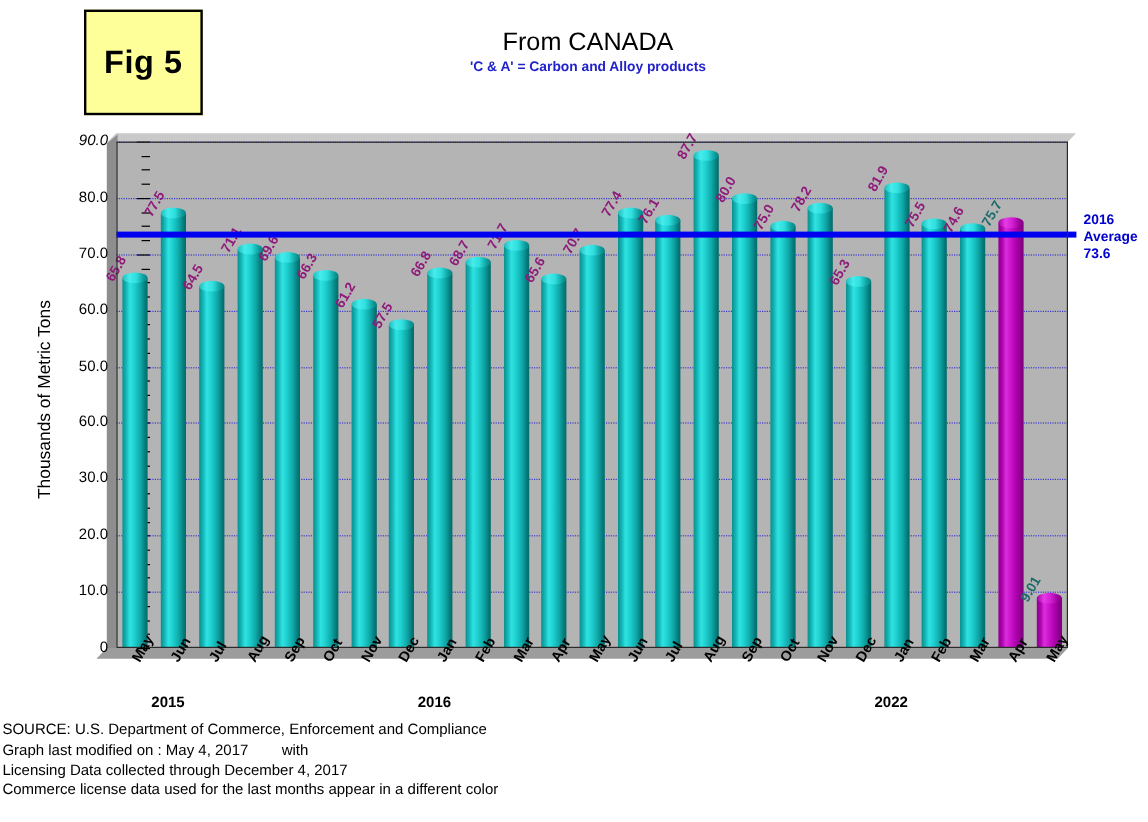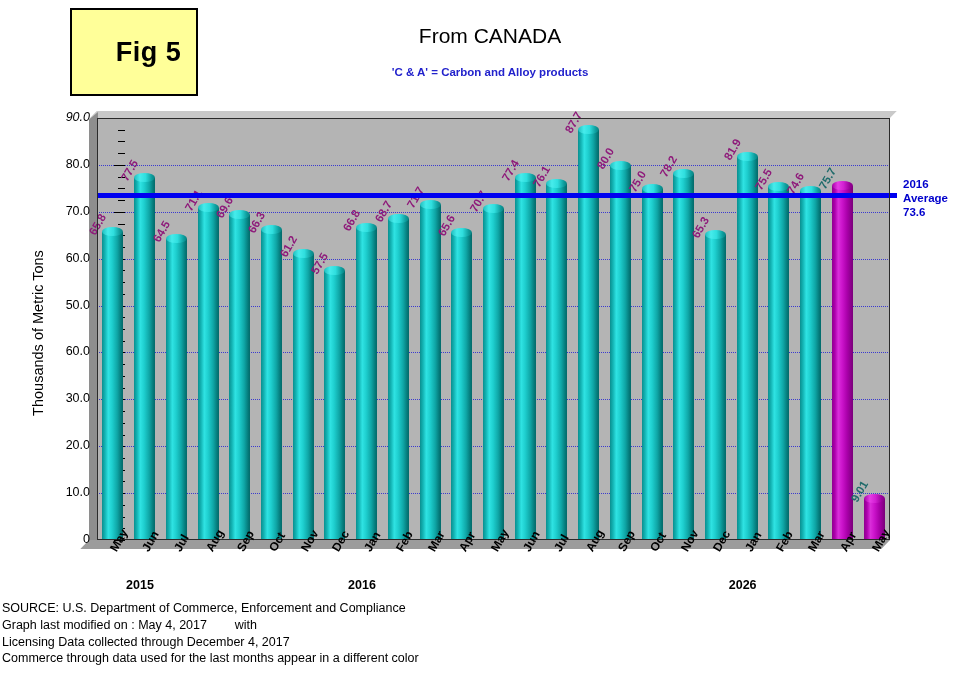--- a/index.html
+++ b/index.html
@@ -24,42 +24,41 @@
     height: 84px;
     background: #ffff99;
     border: 2px solid #000000;
     display: flex;
     align-items: center;
     justify-content: center;
     font-size: 27px;
     font-weight: bold;
     color: #000;
     letter-spacing: 0.5px;
-    padding-left: 29px;
   }
 
   
   #title-block {
     position: absolute;
     left: 170px;
     top: 22px;
     width: 640px;
     text-align: center;
   }
   #title-line1, #title-line2 {
     font-size: 21px;
     color: #000;
     line-height: 28px;
     white-space: nowrap;
   }
   #subtitle {
     font-size: 11.5px;
     color: #2222cc;
     font-weight: bold;
-    margin-top: 16px;
+    margin-top: 0;
   }
 
   
   #y-axis-title {
     position: absolute;
     left: -92px;
     top: 325px;
     width: 260px;
     text-align: center;
     transform: rotate(-90deg);
@@ -487,22 +486,22 @@
       <div class="xtick-label" style="left: 646.6px;">Oct</div>
       <div class="xtick-label" style="left: 678.32px;">Nov</div>
       <div class="xtick-label" style="left: 710.04px;">Dec</div>
       <div class="xtick-label" style="left: 741.76px;">Jan</div>
       <div class="xtick-label" style="left: 773.48px;">Feb</div>
       <div class="xtick-label" style="left: 805.2px;">Mar</div>
       <div class="xtick-label" style="left: 836.92px;">Apr</div>
       <div class="xtick-label" style="left: 868.64px;">May</div>
       <div class="year-label" style="left: 126.08px;">2015</div>
       <div class="year-label" style="left: 348.12px;">2016</div>
-      <div class="year-label" style="left: 728.76px;">2026</div>
+      <div class="year-label" style="left: 728.76px;">2022</div>
     </div>
 </div>
 
 <div id="footer">
     <div>SOURCE: U.S. Department of Commerce, Enforcement and Compliance</div>
     <div>Graph last modified on : May 4, 2017        with</div>
     <div>Licensing Data collected through December 4, 2017</div>
-    <div>Commerce through data used for the last months appear in a different color</div>
+    <div>Commerce license data used for the last months appear in a different color</div>
   </div>
 
 </body></html>

